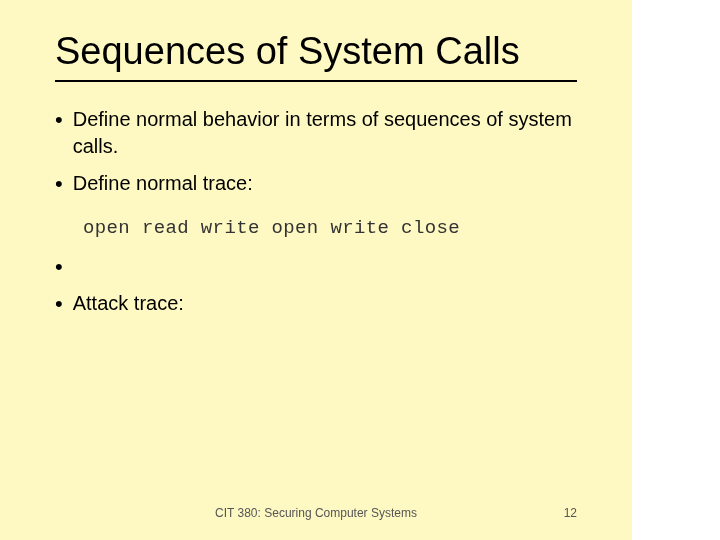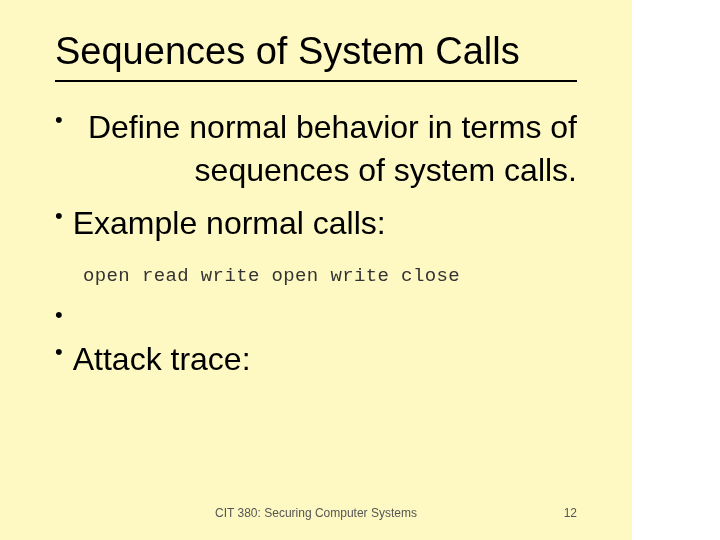--- a/index.html
+++ b/index.html
@@ -60,24 +60,23 @@
 
     .bullet-symbol {
       font-size: 22px;
       color: #000000;
       margin-right: 10px;
       margin-top: 1px;
       flex-shrink: 0;
     }
 
     .bullet-text {
-      font-size: 32px;
+      font-size: 20px;
       color: #000000;
       line-height: 1.35;
-      text-align: right;
     }
 
     .code-line {
       font-family: 'Courier New', Courier, monospace;
       font-size: 19px;
       color: #333333;
       margin-left: 28px;
       margin-bottom: 10px;
       margin-top: 10px;
       letter-spacing: 0.02em;
@@ -116,21 +115,21 @@
 
   <div class="content-area">
 
     <div class="bullet-item">
       <span class="bullet-symbol">•</span>
       <span class="bullet-text">Define normal behavior in terms of sequences of system calls.</span>
     </div>
 
     <div class="bullet-item">
       <span class="bullet-symbol">•</span>
-      <span class="bullet-text">Example normal calls:</span>
+      <span class="bullet-text">Define normal trace:</span>
     </div>
 
     <div class="code-line">open  read  write  open  write  close</div>
 
     <div class="bullet-item">
       <span class="bullet-symbol">•</span>
     </div>
 
     <div class="bullet-item">
       <span class="bullet-symbol">•</span>

